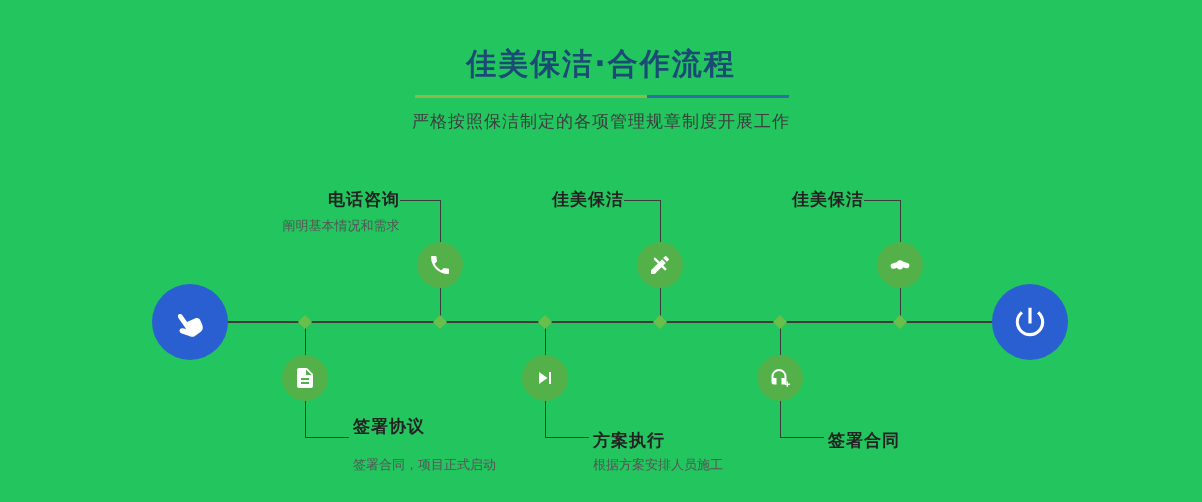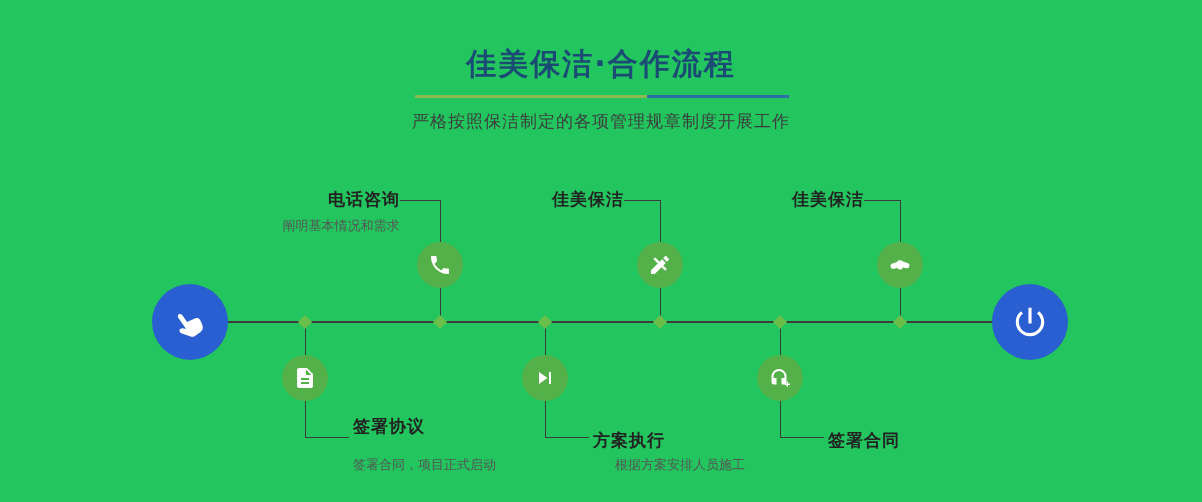--- a/index.html
+++ b/index.html
@@ -131,17 +131,17 @@
   <div class="step-desc ta-c" style="left:246px;top:217px;width:190px">阐明基本情况和需求</div>
 
   <div class="step-title ta-r" style="left:524px;top:188px;width:100px">佳美保洁</div>
 
   <div class="step-title ta-r" style="left:764px;top:188px;width:100px">佳美保洁</div>
 
   <div class="step-title" style="left:353px;top:415px">签署协议</div>
   <div class="step-desc" style="left:353px;top:456px">签署合同，项目正式启动</div>
 
   <div class="step-title" style="left:593px;top:429px">方案执行</div>
-  <div class="step-desc" style="left:615px;top:456px">根据方案安排人员施工</div>
+  <div class="step-desc" style="left:593px;top:456px">根据方案安排人员施工</div>
 
   <div class="step-title" style="left:828px;top:429px">签署合同</div>
 
 </div>
 
 </body></html>

